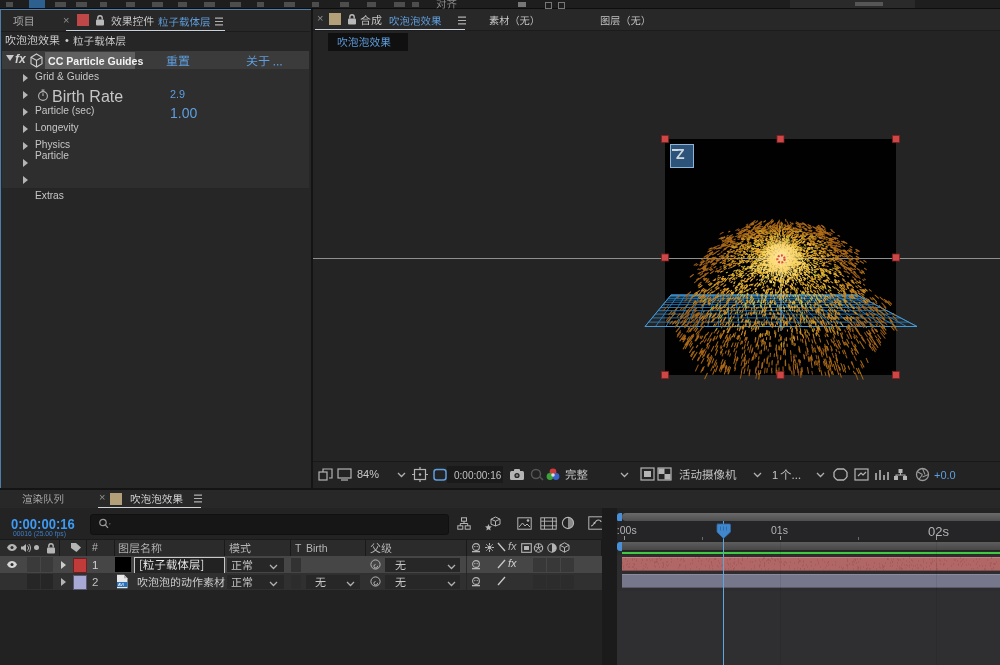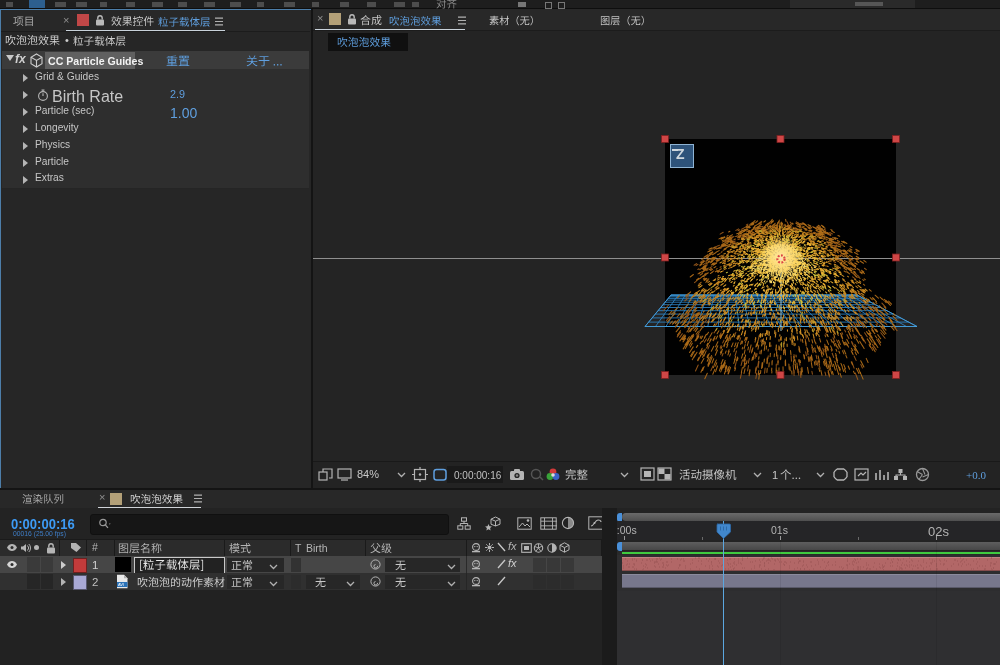--- a/index.html
+++ b/index.html
@@ -87,24 +87,24 @@
     <div class="r" style="left:34px;top:95px;font-family:'Liberation Sans',sans-serif;font-size:10.2px;color:#c6c6c6;">Particle (sec)</div>
     <div class="r" style="left:169px;top:95px;font-family:'Liberation Sans',sans-serif;font-size:14px;color:#5f9fdf;">1.00</div>
     <div style="position:absolute;left:1px;top:110px;width:307px;height:17px;background:#2e2e2e;border-bottom:1px solid #252525;"></div>
     <div class="r" style="left:22px;top:115px;width:0;height:0;border-top:4px solid transparent;border-bottom:4px solid transparent;border-left:5.5px solid #b5b5b5;"></div>
     <div class="r" style="left:34px;top:112px;font-family:'Liberation Sans',sans-serif;font-size:10.2px;color:#c6c6c6;">Longevity</div>
     <div style="position:absolute;left:1px;top:127px;width:307px;height:17px;background:#2e2e2e;border-bottom:1px solid #252525;"></div>
     <div class="r" style="left:22px;top:132px;width:0;height:0;border-top:4px solid transparent;border-bottom:4px solid transparent;border-left:5.5px solid #b5b5b5;"></div>
     <div class="r" style="left:34px;top:129px;font-family:'Liberation Sans',sans-serif;font-size:10.2px;color:#c6c6c6;">Physics</div>
     <div style="position:absolute;left:1px;top:144px;width:307px;height:17px;background:#2e2e2e;border-bottom:1px solid #252525;"></div>
     <div class="r" style="left:22px;top:149px;width:0;height:0;border-top:4px solid transparent;border-bottom:4px solid transparent;border-left:5.5px solid #b5b5b5;"></div>
-    <div class="r" style="left:34px;top:146px;font-family:'Liberation Sans',sans-serif;font-size:10.2px;color:#c6c6c6;">Particle</div>
+    <div class="r" style="left:34px;top:140px;font-family:'Liberation Sans',sans-serif;font-size:10.2px;color:#c6c6c6;">Particle</div>
     <div style="position:absolute;left:1px;top:161px;width:307px;height:17px;background:#2e2e2e;border-bottom:1px solid #252525;"></div>
     <div class="r" style="left:22px;top:166px;width:0;height:0;border-top:4px solid transparent;border-bottom:4px solid transparent;border-left:5.5px solid #b5b5b5;"></div>
-    <div class="r" style="left:34px;top:162px;font-family:'Liberation Sans',sans-serif;font-size:10.2px;color:#c6c6c6;">Extras</div>
+    <div class="r" style="left:34px;top:180px;font-family:'Liberation Sans',sans-serif;font-size:10.2px;color:#c6c6c6;">Extras</div>
   </div>
 <div style="position:absolute;left:313px;top:9px;width:687px;height:479px;background:#242424;overflow:hidden;">
     <div style="position:absolute;left:0px;top:0px;width:687px;height:21px;background:#282828;border-bottom:1px solid #1c1c1c;"></div>
     <div class="r" style="left:4px;top:3px;font-family:'Liberation Sans',sans-serif;color:#8f8f8f;font-size:11px;">×</div>
     <div style="position:absolute;left:16px;top:4px;width:12px;height:12px;background:#b3a078;"></div>
     <svg class="r" style="left:33px;top:3.5px" width="12" height="13" viewBox="0 0 12 13">
       <rect x="2" y="5.5" width="8" height="6" rx="1" fill="#b9b9b9"></rect>
       <path d="M3.8 5.5V4a2.2 2.2 0 014.4 0v1.5" stroke="#b9b9b9" stroke-width="1.4" fill="none"></path>
     </svg>
     <svg style="position:absolute;left:47px;top:3.2px" width="24" height="16" viewBox="0 -12.3 24 16">
@@ -247,21 +247,21 @@
     <svg class="r" style="left:580px;top:459px" width="15" height="13" viewBox="0 0 15 13">
       <rect x="5.5" y="1" width="4" height="4" fill="#b4b4b4"></rect>
       <rect x="1" y="8" width="4" height="4" fill="#b4b4b4"></rect>
       <rect x="10" y="8" width="4" height="4" fill="#b4b4b4"></rect>
       <path d="M7.5 5v2M3 8V7h9v1" stroke="#b4b4b4" stroke-width="1.1" fill="none"></path>
     </svg>
     <svg class="r" style="left:602px;top:458px" width="15" height="15" viewBox="0 0 15 15">
       <circle cx="7.5" cy="7.5" r="6" fill="none" stroke="#989898" stroke-width="1.3"></circle>
       <path d="M7.5 1.5L10 7.5M13.5 7.5L7.5 10M4 12.5L7.5 7.5M2 4.5l5.5 3" stroke="#989898" stroke-width="1.1"></path>
     </svg>
-    <div class="r" style="left:621px;top:460px;font-family:Liberation Serif, serif;font-size:11px;color:#5f9fdf;margin-left:32px;">+0.0</div>
+    <div class="r" style="left:621px;top:460px;font-family:Liberation Sans, sans-serif;font-size:11px;color:#5f9fdf;">+0.0</div>
   </div>
 <div style="position:absolute;left:0px;top:490px;width:1000px;height:175px;background:#232323;overflow:hidden;">
     <div style="position:absolute;left:0px;top:0px;width:1000px;height:18px;background:#282828;border-bottom:1px solid #1c1c1c;"></div>
     <svg style="position:absolute;left:22px;top:1.2px" width="44" height="15" viewBox="0 -11.8 44 15">
       <path d="M4.3 -6.1V-5.5H8.8V-6.1ZM3.1 -0.1V0.6H10.1V-0.1ZM4.8 -2.5H8.3V-1.6H4.8ZM4.8 -4.1H8.3V-3.1H4.8ZM4.1 -4.7V-0.9H9.0V-4.7ZM0.9 -8.1C1.5 -7.8 2.3 -7.3 2.7 -6.9L3.2 -7.5C2.8 -7.9 2.0 -8.3 1.4 -8.7ZM0.4 -5.3C1.0 -5.0 1.9 -4.5 2.3 -4.1L2.7 -4.8C2.3 -5.1 1.5 -5.6 0.9 -5.9ZM0.8 0.2 1.4 0.7C2.0 -0.3 2.7 -1.6 3.2 -2.7L2.6 -3.2C2.0 -2.0 1.3 -0.7 0.8 0.2ZM5.9 -8.7C6.1 -8.4 6.2 -8.0 6.3 -7.6H3.3V-5.9H4.1V-7.0H9.1V-5.9H9.8V-7.6H7.1C7.1 -8.0 6.9 -8.5 6.7 -8.9Z M11.0 -6.7C11.6 -6.5 12.3 -6.2 12.8 -5.9L13.1 -6.5C12.7 -6.8 11.9 -7.1 11.3 -7.2ZM11.7 -8.2C12.3 -8.0 13.1 -7.7 13.5 -7.4L13.8 -8.0C13.4 -8.3 12.6 -8.6 12.0 -8.7ZM11.2 -4.0 11.8 -3.5C12.4 -4.1 13.0 -4.8 13.6 -5.4L13.1 -5.9C12.5 -5.2 11.8 -4.5 11.2 -4.0ZM15.4 -4.2V-3.0H11.1V-2.3H14.6C13.7 -1.3 12.2 -0.4 10.9 0.0C11.1 0.2 11.3 0.5 11.4 0.7C12.8 0.1 14.4 -0.9 15.4 -2.1V0.8H16.1V-2.1C17.1 -0.9 18.6 0.1 20.1 0.6C20.2 0.4 20.4 0.1 20.6 -0.1C19.2 -0.5 17.7 -1.3 16.8 -2.3H20.4V-3.0H16.1V-4.2ZM15.9 -8.8C15.9 -8.4 15.9 -8.0 15.8 -7.7H14.1V-6.9H15.7C15.4 -5.6 14.7 -4.7 13.3 -4.2C13.5 -4.1 13.8 -3.8 13.9 -3.6C15.4 -4.3 16.2 -5.3 16.5 -6.9H17.9V-5.1C17.9 -4.4 18.0 -4.3 18.2 -4.1C18.3 -4.0 18.6 -3.9 18.8 -3.9C19.0 -3.9 19.3 -3.9 19.5 -3.9C19.7 -3.9 19.9 -4.0 20.1 -4.0C20.2 -4.1 20.3 -4.2 20.4 -4.4C20.5 -4.6 20.5 -5.1 20.5 -5.6C20.3 -5.7 20.0 -5.8 19.9 -6.0C19.8 -5.5 19.8 -5.1 19.8 -4.9C19.8 -4.7 19.7 -4.7 19.7 -4.6C19.6 -4.6 19.5 -4.6 19.4 -4.6C19.3 -4.6 19.1 -4.6 19.0 -4.6C18.9 -4.6 18.8 -4.6 18.8 -4.6C18.7 -4.7 18.7 -4.8 18.7 -5.0V-7.7H16.6C16.7 -8.0 16.7 -8.4 16.7 -8.8Z M22.1 -8.4V0.8H22.8V-7.7H24.5C24.2 -7.0 23.9 -6.0 23.6 -5.3C24.4 -4.5 24.6 -3.7 24.6 -3.2C24.6 -2.9 24.6 -2.6 24.4 -2.5C24.3 -2.4 24.2 -2.4 24.0 -2.4C23.9 -2.4 23.6 -2.4 23.4 -2.4C23.5 -2.2 23.6 -1.8 23.6 -1.6C23.8 -1.6 24.1 -1.6 24.3 -1.6C24.6 -1.7 24.8 -1.7 24.9 -1.8C25.2 -2.1 25.4 -2.5 25.4 -3.1C25.4 -3.8 25.2 -4.5 24.4 -5.4C24.7 -6.2 25.2 -7.2 25.5 -8.1L24.9 -8.4L24.8 -8.4ZM27.5 -8.8C27.5 -5.2 27.6 -1.5 24.6 0.3C24.8 0.4 25.1 0.7 25.2 0.9C26.8 -0.2 27.6 -1.7 28.0 -3.5C28.4 -2.0 29.1 -0.2 30.6 0.8C30.8 0.6 31.0 0.4 31.2 0.3C28.9 -1.2 28.4 -4.6 28.2 -5.6C28.3 -6.6 28.3 -7.7 28.3 -8.8Z M38.2 -7.6V-1.7H39.0V-7.6ZM40.4 -8.8V-0.2C40.4 -0.0 40.3 0.0 40.2 0.0C40.0 0.1 39.5 0.1 38.9 0.0C39.0 0.3 39.1 0.6 39.1 0.8C40.0 0.8 40.5 0.8 40.8 0.7C41.1 0.5 41.2 0.3 41.2 -0.2V-8.8ZM33.4 -3.2C33.9 -2.8 34.6 -2.3 35.0 -1.9C34.3 -0.9 33.4 -0.2 32.3 0.2C32.5 0.4 32.7 0.7 32.8 0.9C35.0 -0.1 36.7 -2.2 37.2 -5.8L36.7 -5.9L36.6 -5.9H34.2C34.4 -6.4 34.5 -7.0 34.6 -7.5H37.5V-8.3H32.1V-7.5H33.9C33.5 -5.9 32.9 -4.4 32.1 -3.4C32.2 -3.3 32.5 -3.0 32.7 -2.9C33.2 -3.5 33.6 -4.3 33.9 -5.2H36.3C36.1 -4.2 35.8 -3.3 35.4 -2.6C35.0 -3.0 34.4 -3.4 33.9 -3.7Z" fill="#a8a8a8"></path>
     </svg>
     <div class="r" style="left:99px;top:1px;font-family:'Liberation Sans',sans-serif;color:#8f8f8f;font-size:11px;">×</div>
     <div style="position:absolute;left:110px;top:3px;width:12px;height:12px;background:#b3a078;"></div>
     <svg style="position:absolute;left:130px;top:1.1px" width="55" height="15" viewBox="0 -11.9 55 15">
       <path d="M5.5 -8.9C5.2 -7.1 4.6 -5.5 3.7 -4.4C3.9 -4.3 4.3 -4.1 4.4 -4.0C4.9 -4.6 5.3 -5.4 5.6 -6.2H9.1C9.0 -5.6 8.8 -4.8 8.5 -4.3L9.2 -4.1C9.6 -4.8 9.9 -5.9 10.2 -6.9L9.6 -7.0L9.4 -7.0H5.9C6.1 -7.6 6.2 -8.2 6.3 -8.8ZM6.5 -5.5V-4.6C6.5 -3.1 6.3 -1.1 3.4 0.3C3.6 0.4 3.8 0.7 3.9 0.8C5.8 -0.1 6.6 -1.3 7.0 -2.4C7.5 -0.9 8.4 0.2 9.7 0.8C9.8 0.6 10.1 0.3 10.2 0.1C8.6 -0.5 7.7 -2.1 7.3 -4.1L7.3 -4.5V-5.5ZM0.8 -7.9V-0.9H1.5V-1.8H3.7V-7.9ZM1.5 -7.2H2.9V-2.5H1.5Z M11.5 -8.2C12.2 -7.9 13.0 -7.4 13.4 -7.0L13.9 -7.7C13.5 -8.1 12.6 -8.5 12.0 -8.8ZM11.0 -5.4C11.7 -5.1 12.5 -4.6 12.9 -4.3L13.3 -4.9C12.9 -5.3 12.1 -5.7 11.4 -6.0ZM11.3 0.2 12.0 0.7C12.6 -0.3 13.2 -1.6 13.7 -2.8L13.1 -3.2C12.6 -2.0 11.8 -0.6 11.3 0.2ZM15.5 -4.9H17.5V-3.3H15.5ZM15.6 -8.9C15.1 -7.5 14.4 -6.1 13.5 -5.3C13.7 -5.2 14.1 -4.9 14.2 -4.8C14.4 -5.0 14.5 -5.1 14.7 -5.3V-0.6C14.7 0.5 15.1 0.8 16.4 0.8C16.7 0.8 18.9 0.8 19.2 0.8C20.4 0.8 20.7 0.4 20.8 -1.0C20.6 -1.1 20.2 -1.2 20.1 -1.4C20.0 -0.2 19.9 0.1 19.2 0.1C18.7 0.1 16.8 0.1 16.4 0.1C15.6 0.1 15.5 -0.1 15.5 -0.6V-2.6H18.3V-5.6H14.9C15.1 -6.0 15.3 -6.4 15.6 -6.8H19.5C19.4 -3.8 19.3 -2.8 19.2 -2.5C19.1 -2.4 19.0 -2.3 18.8 -2.3C18.7 -2.3 18.3 -2.4 17.9 -2.4C18.0 -2.2 18.1 -1.8 18.1 -1.6C18.5 -1.6 19.0 -1.6 19.2 -1.6C19.5 -1.7 19.7 -1.7 19.9 -2.0C20.1 -2.3 20.2 -3.6 20.3 -7.1C20.3 -7.3 20.3 -7.5 20.3 -7.5H15.9C16.1 -7.9 16.2 -8.3 16.3 -8.7Z M22.1 -8.2C22.8 -7.9 23.6 -7.4 24.0 -7.0L24.5 -7.7C24.1 -8.1 23.2 -8.5 22.6 -8.8ZM21.6 -5.4C22.3 -5.1 23.1 -4.6 23.5 -4.3L23.9 -4.9C23.5 -5.3 22.7 -5.7 22.0 -6.0ZM21.9 0.2 22.6 0.7C23.2 -0.3 23.8 -1.6 24.3 -2.8L23.7 -3.2C23.2 -2.0 22.4 -0.6 21.9 0.2ZM26.1 -4.9H28.1V-3.3H26.1ZM26.2 -8.9C25.7 -7.5 25.0 -6.1 24.1 -5.3C24.3 -5.2 24.7 -4.9 24.8 -4.8C25.0 -5.0 25.1 -5.1 25.3 -5.3V-0.6C25.3 0.5 25.7 0.8 27.0 0.8C27.3 0.8 29.5 0.8 29.8 0.8C31.0 0.8 31.3 0.4 31.4 -1.0C31.2 -1.1 30.8 -1.2 30.7 -1.4C30.6 -0.2 30.5 0.1 29.8 0.1C29.3 0.1 27.4 0.1 27.0 0.1C26.2 0.1 26.1 -0.1 26.1 -0.6V-2.6H28.9V-5.6H25.5C25.7 -6.0 25.9 -6.4 26.2 -6.8H30.1C30.0 -3.8 29.9 -2.8 29.8 -2.5C29.7 -2.4 29.6 -2.3 29.4 -2.3C29.3 -2.3 28.9 -2.4 28.5 -2.4C28.6 -2.2 28.7 -1.8 28.7 -1.6C29.1 -1.6 29.6 -1.6 29.8 -1.6C30.1 -1.7 30.3 -1.7 30.5 -2.0C30.7 -2.3 30.8 -3.6 30.9 -7.1C30.9 -7.3 30.9 -7.5 30.9 -7.5H26.5C26.7 -7.9 26.8 -8.3 26.9 -8.7Z M33.6 -6.4C33.3 -5.5 32.7 -4.7 32.2 -4.1C32.3 -4.0 32.6 -3.7 32.7 -3.6C33.3 -4.2 33.9 -5.2 34.3 -6.2ZM35.3 -6.1C35.8 -5.5 36.3 -4.7 36.5 -4.2L37.2 -4.6C36.9 -5.1 36.4 -5.8 35.9 -6.4ZM33.9 -8.6C34.2 -8.3 34.5 -7.7 34.7 -7.4H32.4V-6.6H37.2V-7.4H34.8L35.4 -7.6C35.3 -8.0 34.9 -8.5 34.6 -8.9ZM33.3 -3.8C33.7 -3.4 34.1 -2.9 34.5 -2.4C34.0 -1.4 33.2 -0.6 32.2 0.0C32.4 0.1 32.7 0.4 32.8 0.6C33.7 -0.0 34.4 -0.8 35.0 -1.8C35.5 -1.3 35.9 -0.7 36.1 -0.2L36.8 -0.7C36.5 -1.3 36.0 -1.9 35.4 -2.5C35.7 -3.1 36.0 -3.8 36.2 -4.5L35.4 -4.6C35.3 -4.1 35.1 -3.6 34.9 -3.1C34.6 -3.5 34.2 -3.9 33.9 -4.2ZM38.8 -6.2H40.5C40.3 -4.8 40.0 -3.6 39.5 -2.6C39.1 -3.5 38.7 -4.5 38.5 -5.5ZM38.6 -8.9C38.3 -7.0 37.8 -5.2 36.9 -4.1C37.1 -3.9 37.4 -3.6 37.5 -3.5C37.7 -3.8 37.9 -4.1 38.1 -4.4C38.3 -3.5 38.6 -2.6 39.1 -1.9C38.4 -0.9 37.6 -0.2 36.5 0.3C36.6 0.4 36.9 0.7 37.0 0.9C38.0 0.3 38.8 -0.3 39.5 -1.2C40.0 -0.3 40.7 0.4 41.5 0.8C41.6 0.6 41.9 0.3 42.1 0.2C41.2 -0.2 40.5 -1.0 39.9 -1.8C40.6 -3.0 41.0 -4.5 41.3 -6.2H41.9V-7.0H39.0C39.1 -7.6 39.3 -8.2 39.4 -8.8Z M44.1 -8.4V-4.2H47.3V-3.3H43.1V-2.5H46.6C45.7 -1.5 44.2 -0.6 42.8 -0.2C43.0 0.0 43.2 0.3 43.3 0.5C44.7 -0.0 46.3 -1.0 47.3 -2.2V0.8H48.1V-2.3C49.2 -1.1 50.7 -0.1 52.1 0.4C52.2 0.2 52.5 -0.1 52.6 -0.2C51.3 -0.7 49.8 -1.6 48.8 -2.5H52.4V-3.3H48.1V-4.2H51.4V-8.4ZM44.9 -6.0H47.3V-4.9H44.9ZM48.1 -6.0H50.5V-4.9H48.1ZM44.9 -7.7H47.3V-6.6H44.9ZM48.1 -7.7H50.5V-6.6H48.1Z" fill="#d6d6d6"></path>

